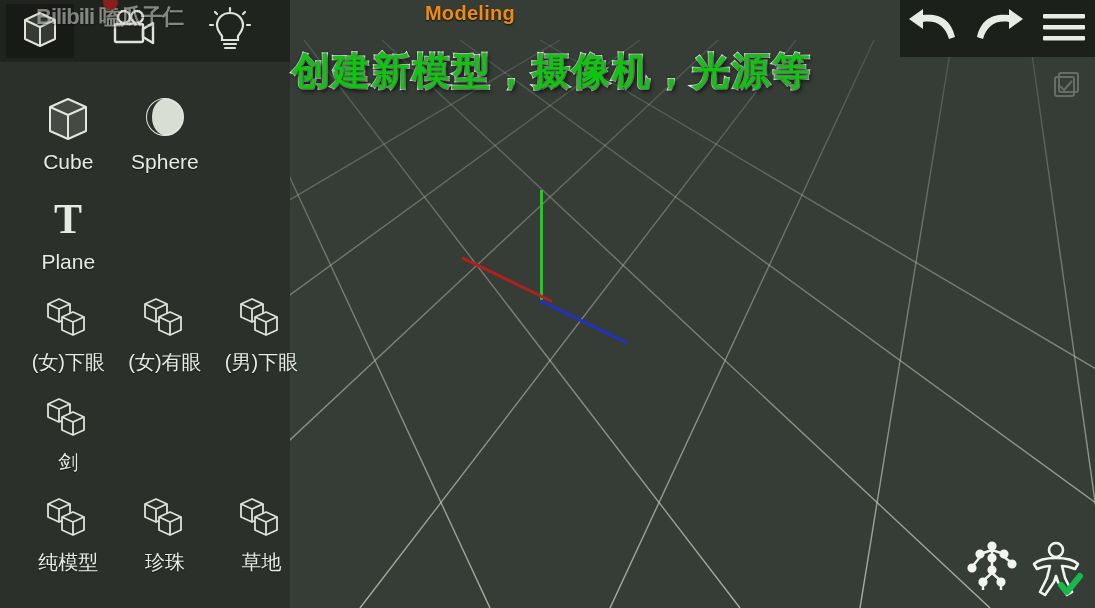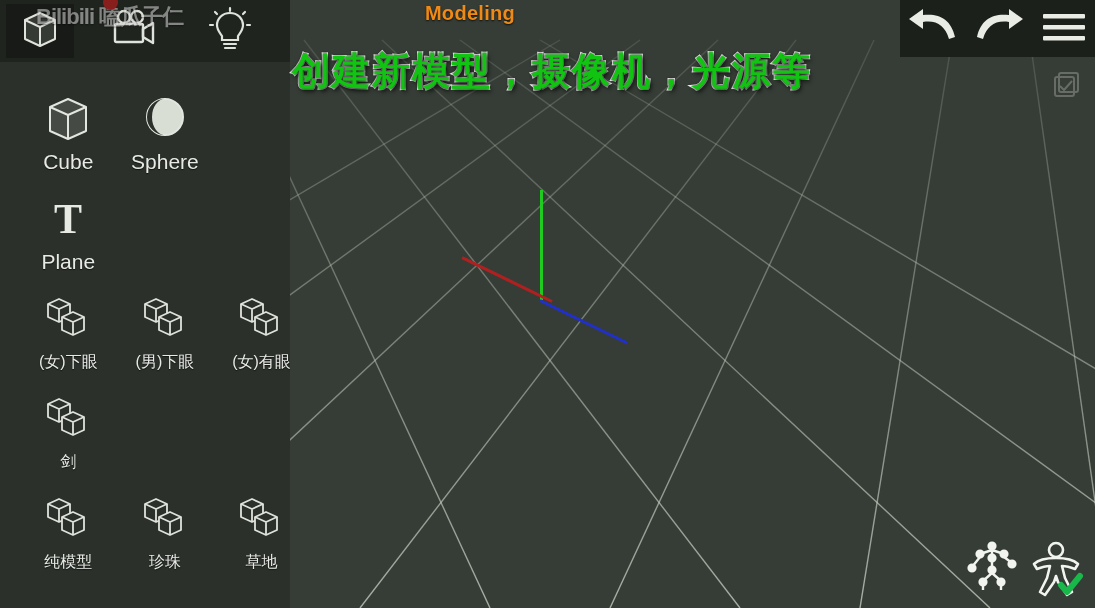--- a/index.html
+++ b/index.html
@@ -53,21 +53,21 @@
     display:flex; flex-direction:column;
     align-items:center; justify-content:flex-start;
     padding-top:6px;
   }
   .cell .glyph{ height:62px; display:flex; align-items:center; justify-content:center; }
   .cell .lbl{
     color:#e8eae6; font-size:21px; line-height:24px;
     white-space:nowrap; text-align:center;
     text-shadow:0 1px 1px rgba(0,0,0,.6);
   }
-  .cell.cjk .lbl{ font-size:16px; }
+  .cell.cjk .lbl{ font-size:20px; }
   .row.prefab .cell{ height:100px; }
 
   
   #topbar-right{
     position:absolute; right:0; top:0; width:195px; height:57px;
     background:#1c201b;
     display:flex; align-items:center; justify-content:space-around;
   }
   #topbar-right > div{ display:flex; align-items:center; justify-content:center; }
 
@@ -264,32 +264,32 @@
       </div>
       <div class="cell cjk">
         <span class="glyph">
           <svg width="50" height="50" viewBox="0 0 50 50" fill="none" stroke="#dfe3db" stroke-width="1.8" stroke-linejoin="round">
             <path d="M5 10 L16 5 L27 10 L27 23 L16 28 L5 23 Z" fill="#2b302b"></path>
             <path d="M5 10 L16 15 L27 10 M16 15 L16 28"></path>
             <path d="M19 23 L30 18 L41 23 L41 36 L30 41 L19 36 Z" fill="#2b302b"></path>
             <path d="M19 23 L30 28 L41 23 M30 28 L30 41"></path>
           </svg>
         </span>
+        <span class="lbl">(女)有眼</span>
+      </div>
+      <div class="cell cjk">
+        <span class="glyph">
+          <svg width="50" height="50" viewBox="0 0 50 50" fill="none" stroke="#dfe3db" stroke-width="1.8" stroke-linejoin="round">
+            <path d="M5 10 L16 5 L27 10 L27 23 L16 28 L5 23 Z" fill="#2b302b"></path>
+            <path d="M5 10 L16 15 L27 10 M16 15 L16 28"></path>
+            <path d="M19 23 L30 18 L41 23 L41 36 L30 41 L19 36 Z" fill="#2b302b"></path>
+            <path d="M19 23 L30 28 L41 23 M30 28 L30 41"></path>
+          </svg>
+        </span>
         <span class="lbl">(男)下眼</span>
-      </div>
-      <div class="cell cjk">
-        <span class="glyph">
-          <svg width="50" height="50" viewBox="0 0 50 50" fill="none" stroke="#dfe3db" stroke-width="1.8" stroke-linejoin="round">
-            <path d="M5 10 L16 5 L27 10 L27 23 L16 28 L5 23 Z" fill="#2b302b"></path>
-            <path d="M5 10 L16 15 L27 10 M16 15 L16 28"></path>
-            <path d="M19 23 L30 18 L41 23 L41 36 L30 41 L19 36 Z" fill="#2b302b"></path>
-            <path d="M19 23 L30 28 L41 23 M30 28 L30 41"></path>
-          </svg>
-        </span>
-        <span class="lbl">(女)有眼</span>
       </div>
     </div>
 
     <div class="row prefab">
       <div class="cell cjk">
         <span class="glyph">
           <svg width="50" height="50" viewBox="0 0 50 50" fill="none" stroke="#dfe3db" stroke-width="1.8" stroke-linejoin="round">
             <path d="M5 10 L16 5 L27 10 L27 23 L16 28 L5 23 Z" fill="#2b302b"></path>
             <path d="M5 10 L16 15 L27 10 M16 15 L16 28"></path>
             <path d="M19 23 L30 18 L41 23 L41 36 L30 41 L19 36 Z" fill="#2b302b"></path>

